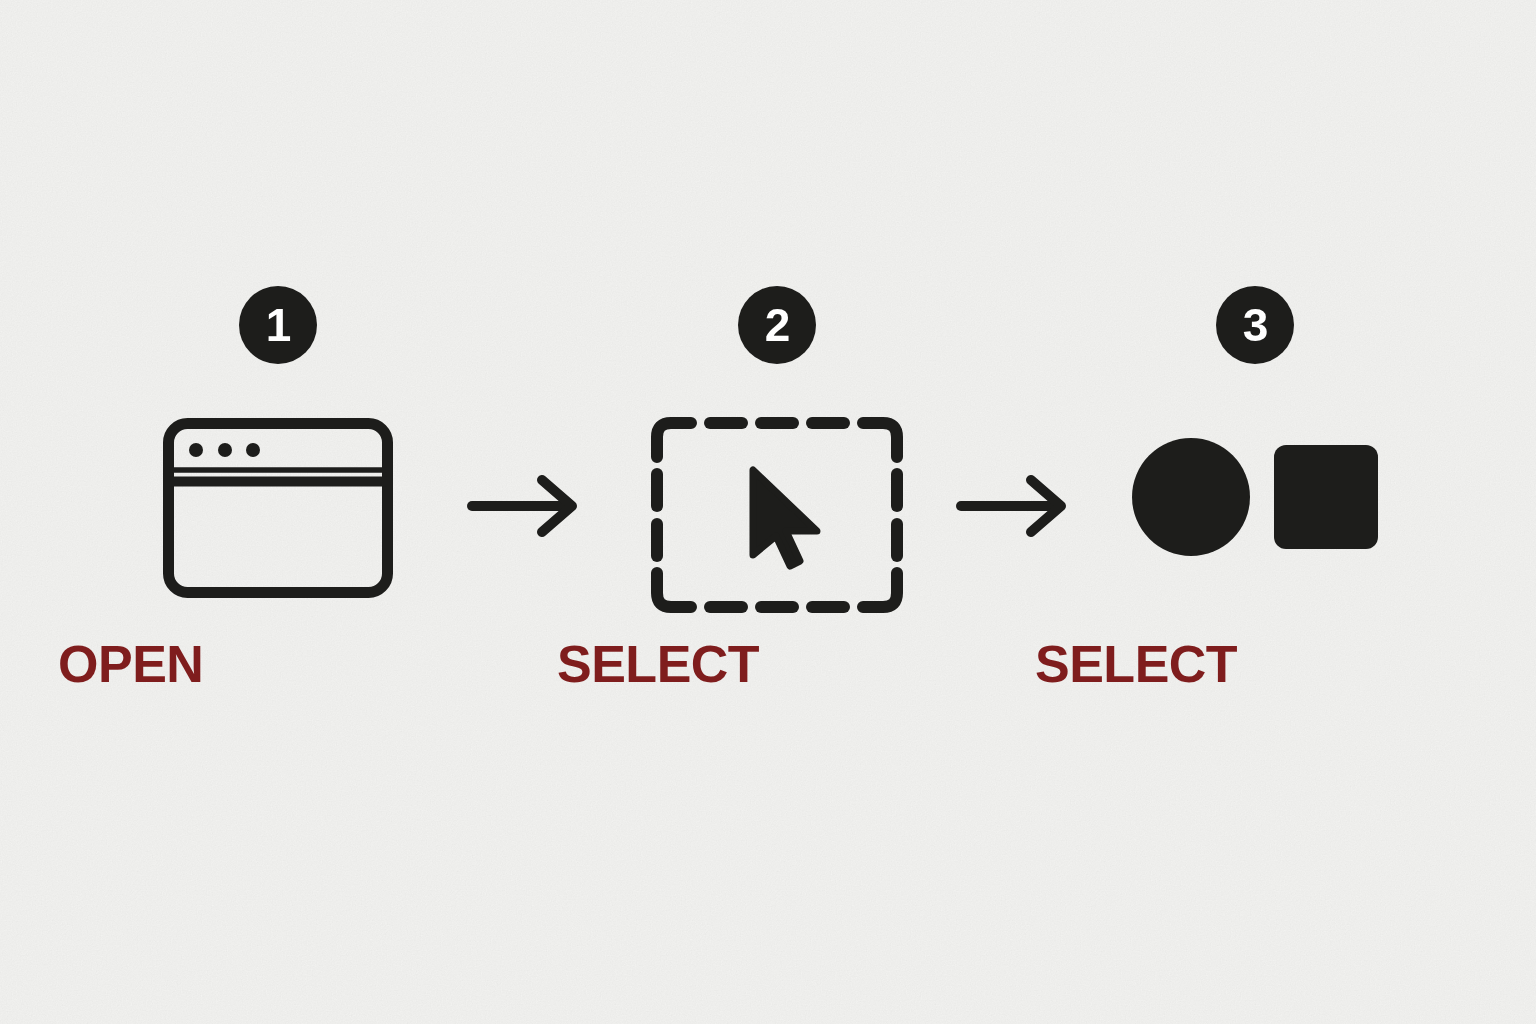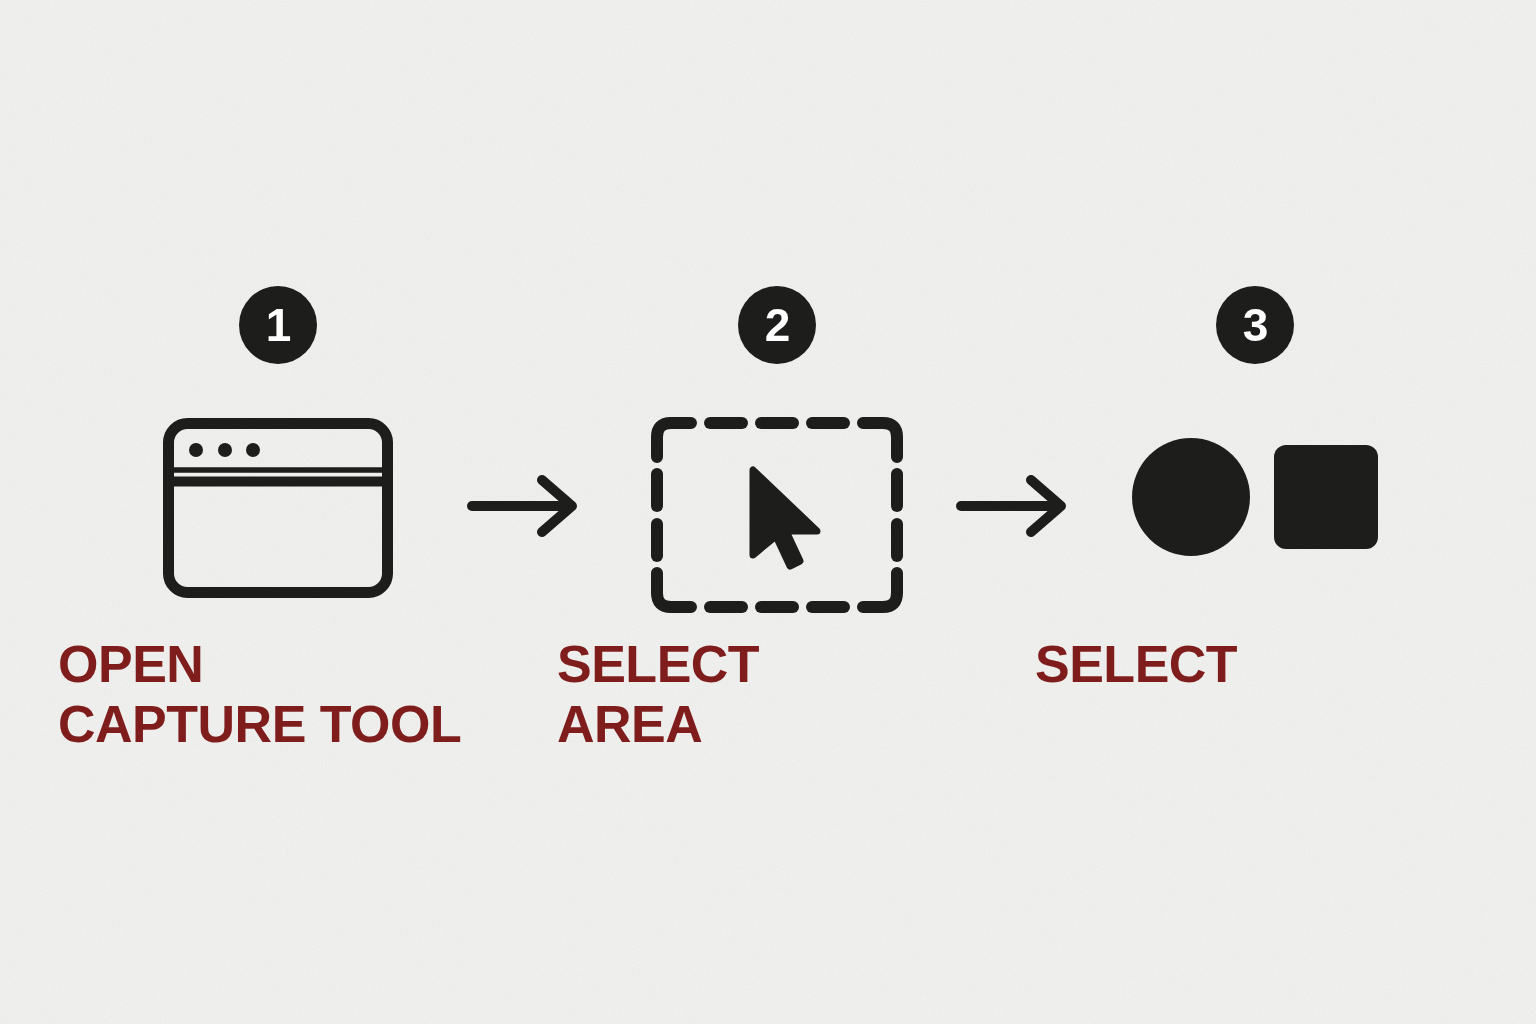--- a/index.html
+++ b/index.html
@@ -107,21 +107,20 @@
         <rect x="5.5" y="5.5" width="219" height="169" rx="19" fill="none" stroke="#1d1d1b" stroke-width="11"></rect>
         <circle cx="33" cy="32" r="7" fill="#1d1d1b"></circle>
         <circle cx="62" cy="32" r="7" fill="#1d1d1b"></circle>
         <circle cx="90" cy="32" r="7" fill="#1d1d1b"></circle>
         <line x1="6" y1="52" x2="224" y2="52" stroke="#1d1d1b" stroke-width="5.5"></line>
         <line x1="6" y1="63.5" x2="224" y2="63.5" stroke="#1d1d1b" stroke-width="10"></line>
       </svg>
     </div>
     <div class="label">
       <div>OPEN</div>
-      <div>CAPTURE TOOL</div>
     </div>
   </section>
 
   <svg class="arrow arrow-1" viewBox="0 0 116 64">
     <g fill="none" stroke="#1d1d1b" stroke-width="10" stroke-linecap="round" stroke-linejoin="round">
       <line x1="7" y1="32" x2="100" y2="32"></line>
       <polyline points="77,6 107,32 77,58"></polyline>
     </g>
   </svg>
 
@@ -152,21 +151,20 @@
           <path d="M248,59 V91"></path>
             <path d="M248,109 V141"></path>
         </g>
         <g transform="translate(104,55)">
           <polygon points="0,0 0,85 23,66 37,96 47,91 33,61 64,61" fill="#1d1d1b" stroke="#1d1d1b" stroke-width="7" stroke-linejoin="round"></polygon>
         </g>
       </svg>
     </div>
     <div class="label">
       <div>SELECT</div>
-      <div>AREA</div>
     </div>
   </section>
 
   <svg class="arrow arrow-2" viewBox="0 0 116 64">
     <g fill="none" stroke="#1d1d1b" stroke-width="10" stroke-linecap="round" stroke-linejoin="round">
       <line x1="7" y1="32" x2="100" y2="32"></line>
       <polyline points="77,6 107,32 77,58"></polyline>
     </g>
   </svg>
 

